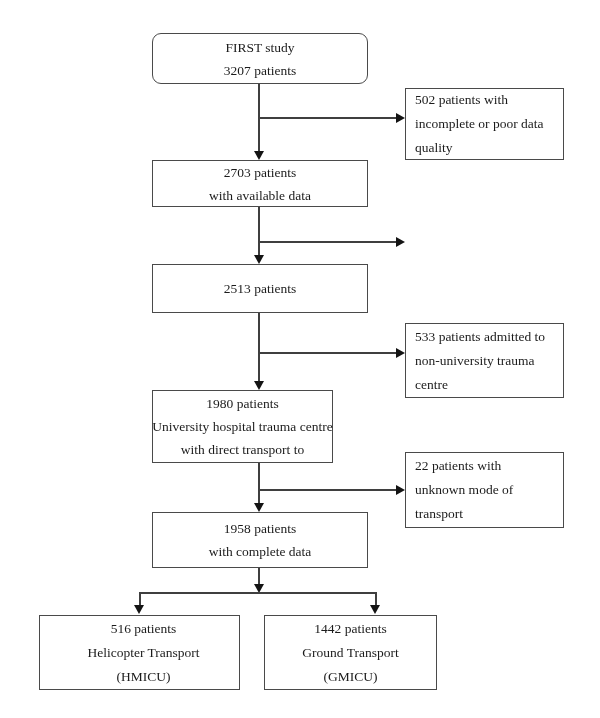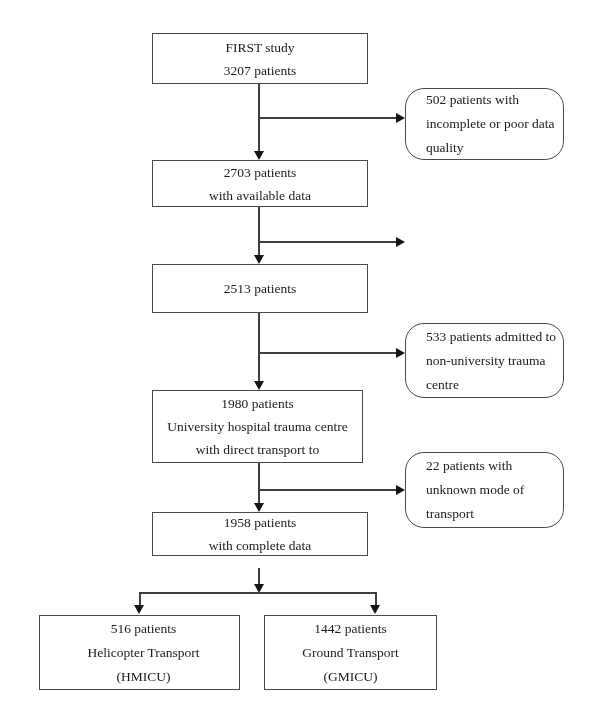--- a/index.html
+++ b/index.html
@@ -13,58 +13,58 @@
     overflow:hidden;
   }
   .box{
     position:absolute;
     box-sizing:border-box;
     border:1.5px solid #4a4a4a;
     background:#ffffff;
     display:flex;flex-direction:column;justify-content:center;
   }
   .box.center{align-items:center;text-align:center;}
-  .box.left{align-items:flex-start;text-align:center;padding-left:20px;padding-right:4px;border-radius:19px;}
+  .box.left{align-items:flex-start;text-align:center;padding-left:9px;padding-right:4px;}
   .ln{line-height:23px;white-space:nowrap;}
   .box.left .ln, .box.outcome .ln{line-height:24px;}
   .vline{position:absolute;width:2px;background:#3f3f3f;}
   .hline{position:absolute;height:2px;background:#3f3f3f;}
   .ah-down{position:absolute;width:0;height:0;
     border-left:5.5px solid transparent;border-right:5.5px solid transparent;
     border-top:9px solid #141414;}
   .ah-right{position:absolute;width:0;height:0;
     border-top:5.5px solid transparent;border-bottom:5.5px solid transparent;
     border-left:9px solid #141414;}
 </style>
 </head>
 <body>
 
 <div class="fig">
 
-  <div class="box center" style="left:152px;top:33px;width:216px;height:51px;">
+  <div class="box center" style="left:152px;top:33px;width:216px;height:51px;border-radius:9px;">
     <span class="ln">FIRST study</span>
     <span class="ln">3207 patients</span>
   </div>
 
   <div class="box center" style="left:152px;top:160px;width:216px;height:47px;">
     <span class="ln">2703 patients</span>
     <span class="ln">with available data</span>
   </div>
 
   <div class="box center" style="left:152px;top:264px;width:216px;height:49px;gap:31px;">
     <span class="ln">2513 patients</span>
   </div>
 
-  <div class="box center" style="left:152px;top:390px;width:211px;height:73px;">
+  <div class="box center" style="left:152px;top:390px;width:181px;height:73px;">
     <span class="ln">1980 patients</span>
     <span class="ln">University hospital trauma centre</span>
     <span class="ln">with direct transport to</span>
   </div>
 
-  <div class="box center" style="left:152px;top:512px;width:216px;height:44px;">
+  <div class="box center" style="left:152px;top:512px;width:216px;height:56px;">
     <span class="ln">1958 patients</span>
     <span class="ln">with complete data</span>
   </div>
 
   <div class="box left" style="left:405px;top:88px;width:159px;height:72px;">
     <span class="ln">502 patients with</span>
     <span class="ln">incomplete or poor data</span>
     <span class="ln">quality</span>
   </div>
 

